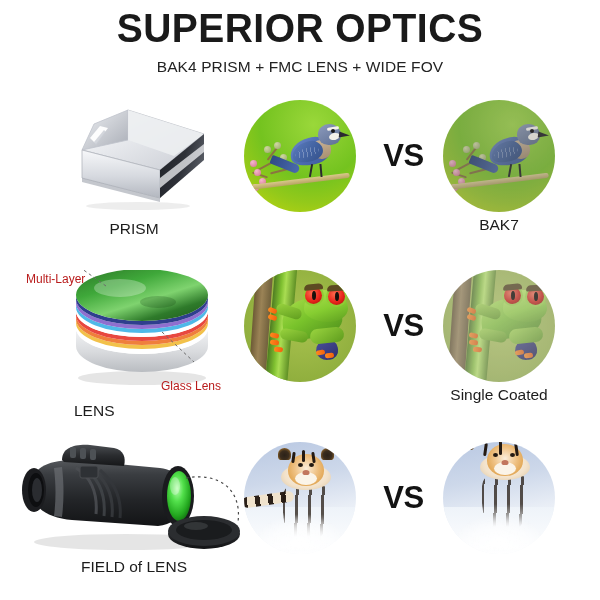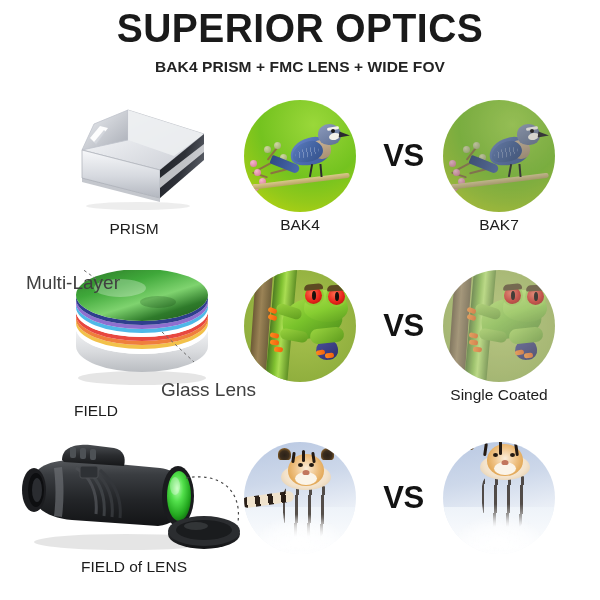--- a/index.html
+++ b/index.html
@@ -36,21 +36,21 @@
     font-weight: 700;
     letter-spacing: 0.5px;
     color: #1a1a1a;
     line-height: 1.0;
     transform: scaleX(0.95);
   }
   .subtitle {
     margin: 0;
     padding-top: 9px;
     font-size: 15.5px;
-    font-weight: 700;
+    font-weight: 400;
     color: #232323;
     letter-spacing: 0.1px;
   }
 
   
   .row {
     position: absolute;
     left: 0;
     width: 600px;
   }
@@ -456,22 +456,22 @@
 
   
   .prism-wrap { position: absolute; left: 48px; top: 6px; width: 150px; height: 112px; }
   .prism-wrap svg { display: block; }
 
   
   .lens-wrap { position: absolute; left: 38px; top: 8px; width: 175px; height: 118px; }
   .lens-wrap svg { display: block; }
   .callout {
     position: absolute;
-    font-size: 19px;
-    color: #404040;
+    font-size: 12px;
+    color: #b91c1c;
     white-space: nowrap;
   }
   .callout.multilayer { left: 10px; top: 10px; }
   .callout.glasslens  { left: 145px; top: 117px; }
 
   
   .mono-wrap { position: absolute; left: 2px; top: 4px; width: 236px; height: 120px; }
   .mono-wrap svg { display: block; }
 
   .static-label { position: absolute; }
@@ -595,21 +595,20 @@
             <div class="brow"></div>
             <div class="cheek"></div>
             <div class="eye"></div>
             <div class="beak"></div>
             <div class="leg l1"></div>
             <div class="leg l2"></div>
           </div>
         </div>
       </div>
 
-      <div class="circle-label label-a">BAK4</div>
       <div class="circle-label label-b">BAK7</div>
     </div>
   </div>
 
   <div class="row row2">
 
     <div class="left-cell">
       <div class="lens-wrap">
         <svg width="175" height="118" viewBox="0 0 175 118">
           <defs>
@@ -645,21 +644,21 @@
           <ellipse cx="104" cy="32" rx="18" ry="6" fill="#0d3d0c" opacity="0.22"></ellipse>
 
           <path d="M52,16 L24,-4" stroke="#6b6b6b" stroke-width="1" stroke-dasharray="3 3" fill="none"></path>
           <path d="M108,62 L140,92" stroke="#6b6b6b" stroke-width="1" stroke-dasharray="3 3" fill="none"></path>
         </svg>
       </div>
 
       <div class="callout multilayer">Multi-Layer</div>
       <div class="callout glasslens">Glass Lens</div>
 
-      <div class="left-label static-label" style="top: 140px; text-align:left; padding-left: 58px; width: 178px;">FIELD</div>
+      <div class="left-label static-label" style="top: 140px; text-align:left; padding-left: 58px; width: 178px;">LENS</div>
     </div>
 
     <div class="compare-cell">
 
       <div class="photo-circle circle-a">
         <div class="frog-scene">
           <div class="stem2"></div>
           <div class="stem"></div>
           <div class="frog">
             <div class="blue"></div>

